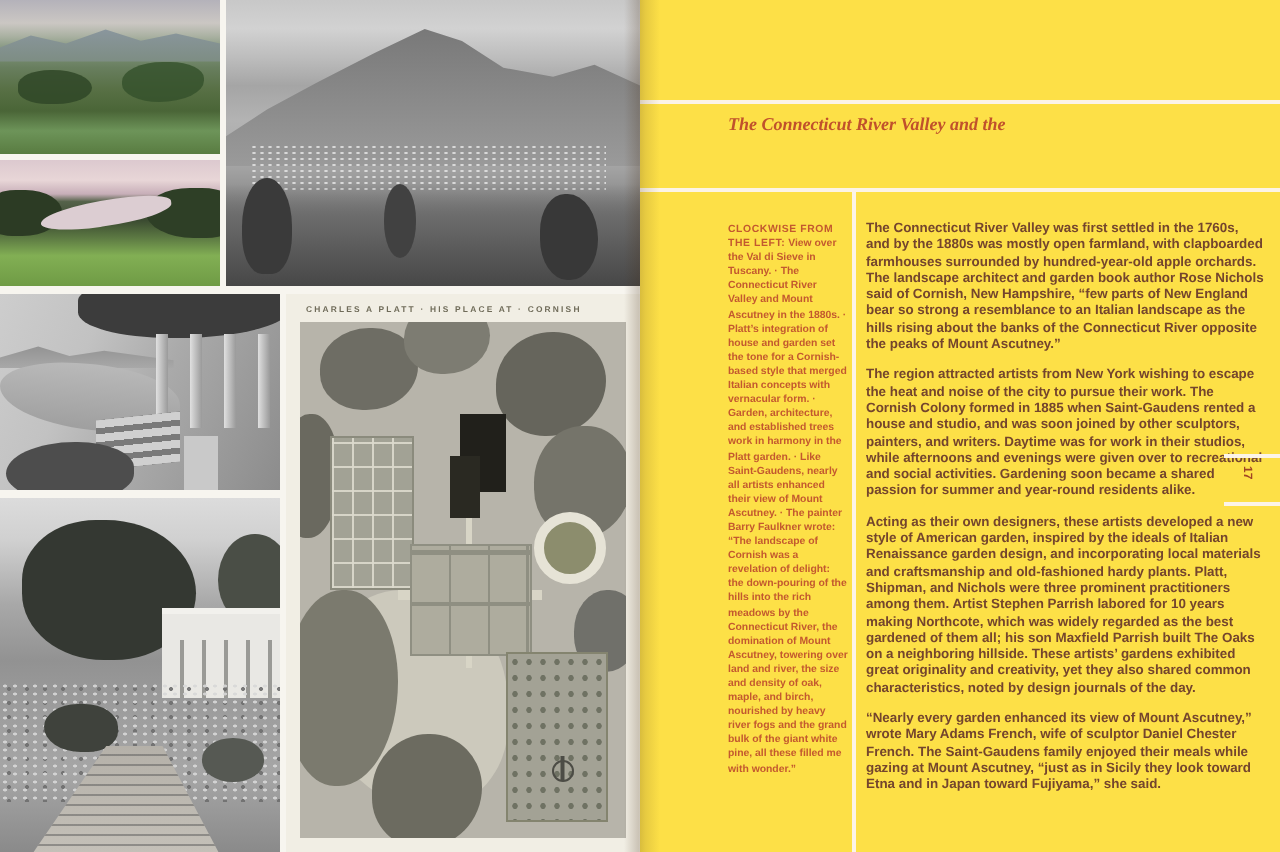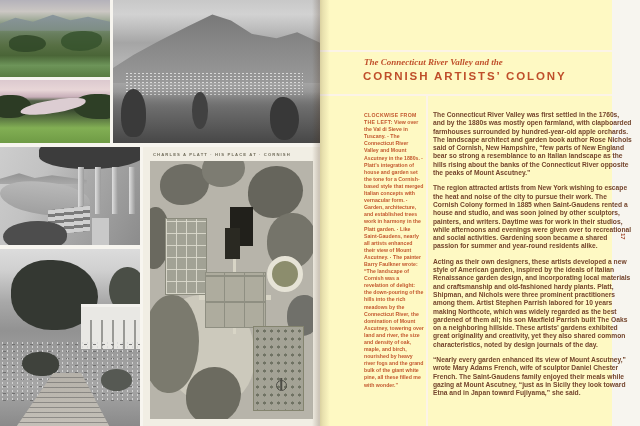--- a/index.html
+++ b/index.html
@@ -107,21 +107,21 @@
   .pool{position:absolute;left:72%;top:37%;width:36px;height:36px;border-radius:50%;
     background:#8c8d6d;border:5px solid #e6e3d6;box-sizing:border-box;}
   .orchard{position:absolute;left:63%;top:64%;width:30%;height:32%;background:#a3a295;border:1px solid #84846f;
     background-image:radial-gradient(#6f7263 1.2px,rgba(0,0,0,0) 1.5px);background-size:7px 8px;}
   .path-h{position:absolute;left:30%;top:52%;width:44%;height:2%;background:#d8d5c6;}
   .path-v{position:absolute;left:51%;top:33%;width:2%;height:34%;background:#d8d5c6;}
   .compass{position:absolute;left:77%;top:85%;width:9px;height:9px;border:1.5px solid #4c4c45;border-radius:50%;}
   .compass::after{content:"";position:absolute;left:50%;top:-3px;width:1.5px;height:12px;background:#4c4c45;transform:translateX(-50%);}
 
   
-  .page-right{position:absolute;left:320px;top:0;width:292px;height:426px;background:#fef9c3;}
+  .page-right{position:absolute;left:320px;top:0;width:320px;height:426px;background:#fde047;}
   .rule{position:absolute;left:0;right:0;height:2px;background:#fcf4e7;}
   .rule-top{top:50px;} .rule-mid{top:94px;}
   .vrule{position:absolute;left:106px;top:96px;bottom:0;width:2px;background:#fcf4e7;}
   .kicker{position:absolute;left:44px;top:57px;font-family:"Liberation Serif",serif;
     font-style:italic;font-weight:bold;font-size:9px;color:#c0512c;white-space:nowrap;}
   .title{position:absolute;left:43px;top:70px;font-weight:bold;font-size:11.5px;
     letter-spacing:1.9px;color:#bf4e2a;white-space:nowrap;}
   .caption{position:absolute;left:44px;top:112px;width:60px;
     font-size:5.2px;line-height:7.1px;font-weight:bold;color:#c3592f;}
   .caption .lead{letter-spacing:.3px;}
@@ -209,21 +209,20 @@
         <div class="pool"></div>
         <div class="orchard"></div>
         <div class="compass"></div>
       </div>
     </div>
   </div>
 
   <div class="page-right">
     <div class="rule rule-top"></div>
     <div class="kicker">The Connecticut River Valley and the</div>
-    <div class="title">CORNISH ARTISTS’ COLONY</div>
     <div class="rule rule-mid"></div>
     <div class="vrule"></div>
 
     <div class="caption"><span class="lead">CLOCKWISE FROM THE LEFT:</span><span> View over the Val di Sieve in Tuscany. · The Connecticut River Valley and Mount Ascutney in the 1880s. · Platt’s integration of house and garden set the tone for a Cornish-based style that merged Italian concepts with vernacular form. · Garden, architecture, and established trees work in harmony in the Platt garden. · Like Saint-Gaudens, nearly all artists enhanced their view of Mount Ascutney. · The painter Barry Faulkner wrote: “The landscape of Cornish was a revelation of delight: the down-pouring of the hills into the rich meadows by the Connecticut River, the domination of Mount Ascutney, towering over land and river, the size and density of oak, maple, and birch, nourished by heavy river fogs and the grand bulk of the giant white pine, all these filled me with wonder.”</span></div>
 
     <div class="bodycol">
       <p>The Connecticut River Valley was first settled in the 1760s, and by the 1880s was mostly open farmland, with clapboarded farmhouses surrounded by hundred-year-old apple orchards. The landscape architect and garden book author Rose Nichols said of Cornish, New Hampshire, “few parts of New England bear so strong a resemblance to an Italian landscape as the hills rising about the banks of the Connecticut River opposite the peaks of Mount Ascutney.”</p>
       <p>The region attracted artists from New York wishing to escape the heat and noise of the city to pursue their work. The Cornish Colony formed in 1885 when Saint-Gaudens rented a house and studio, and was soon joined by other sculptors, painters, and writers. Daytime was for work in their studios, while afternoons and evenings were given over to recreational and social activities. Gardening soon became a shared passion for summer and year-round residents alike.</p>
       <p>Acting as their own designers, these artists developed a new style of American garden, inspired by the ideals of Italian Renaissance garden design, and incorporating local materials and craftsmanship and old-fashioned hardy plants. Platt, Shipman, and Nichols were three prominent practitioners among them. Artist Stephen Parrish labored for 10 years making Northcote, which was widely regarded as the best gardened of them all; his son Maxfield Parrish built The Oaks on a neighboring hillside. These artists’ gardens exhibited great originality and creativity, yet they also shared common characteristics, noted by design journals of the day.</p>
       <p>“Nearly every garden enhanced its view of Mount Ascutney,” wrote Mary Adams French, wife of sculptor Daniel Chester French. The Saint-Gaudens family enjoyed their meals while gazing at Mount Ascutney, “just as in Sicily they look toward Etna and in Japan toward Fujiyama,” she said.</p>

